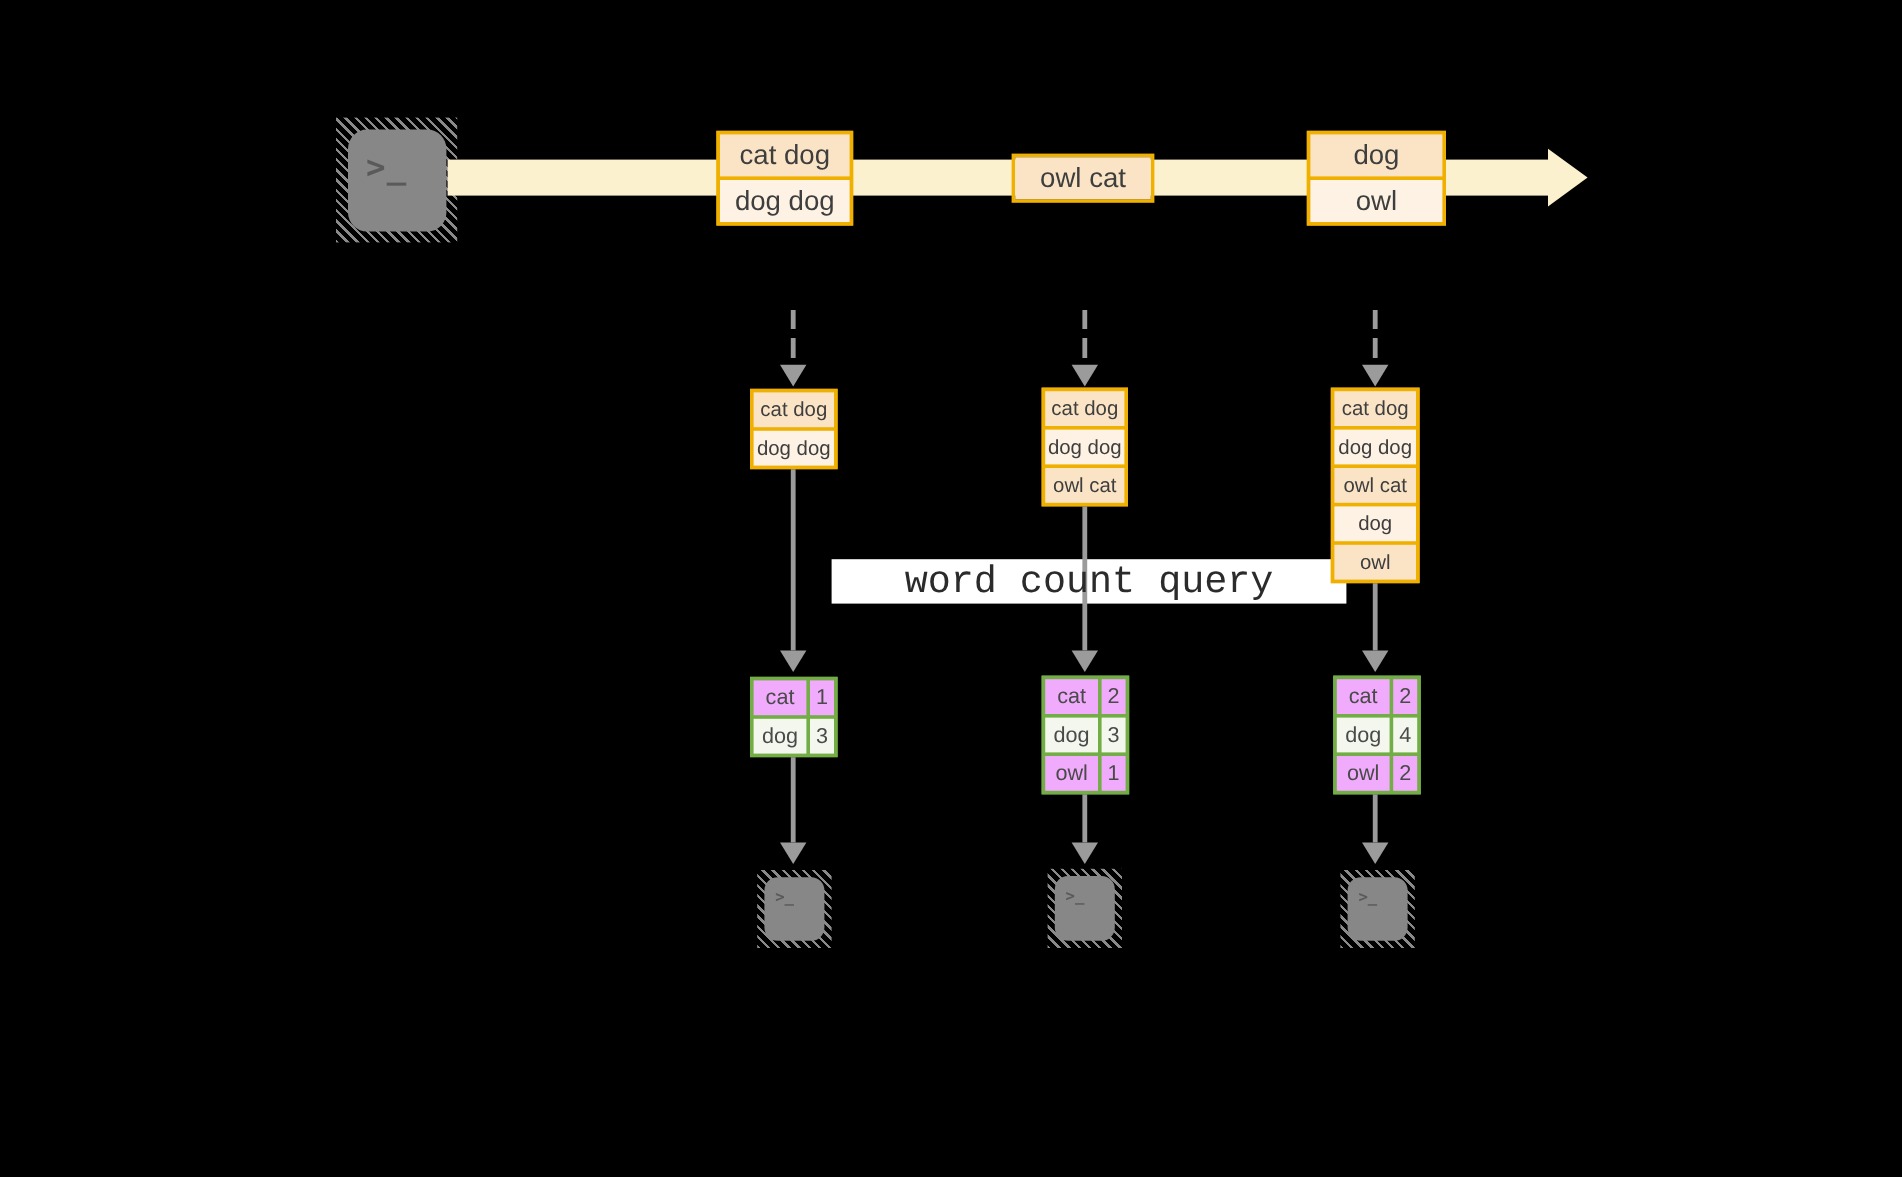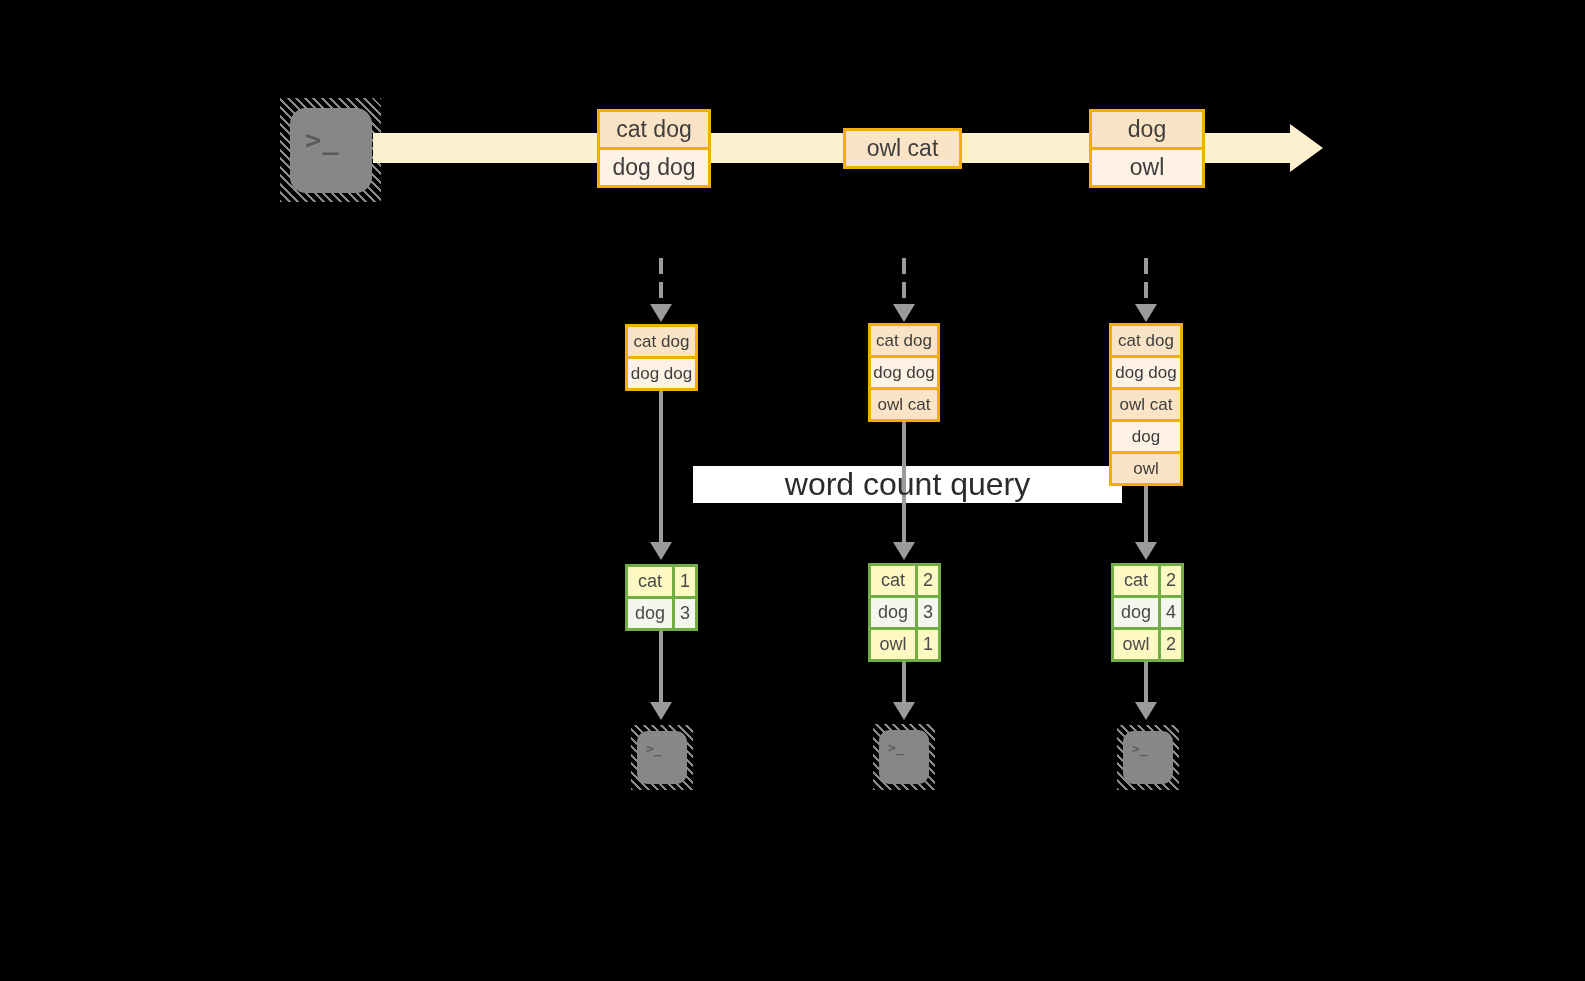--- a/index.html
+++ b/index.html
@@ -19,21 +19,21 @@
   .obox > .orow:nth-child(even){background:#FDF2E3;}
   .obox.big .orow{height:35px;font-size:23px;}
   .obox.small .orow{height:29px;font-size:17px;}
 
   
   .gtable{position:absolute;display:grid;grid-template-columns:44px 20px;gap:3px;
           grid-auto-rows:29px;background:#73AD45;border:3px solid #73AD45;
           box-sizing:border-box;z-index:2;}
   .gtable .cell{display:flex;align-items:center;justify-content:center;
                 font-size:18px;color:#4A4A4A;}
-  .gtable .dark{background:#fef9c3;}
+  .gtable .dark{background:#f0abfc;}
   .gtable .light{background:#F3F7EE;}
 
   
   .vline{position:absolute;width:4px;background:#9B9B9B;z-index:2;}
   .vdash{position:absolute;width:4px;z-index:2;
          background:repeating-linear-gradient(to bottom,#9B9B9B 0 16px,transparent 16px 24px);}
   .vhead{position:absolute;width:0;height:0;border-left:11px solid transparent;
          border-right:11px solid transparent;border-top:18px solid #9B9B9B;z-index:2;}
 
   
@@ -103,21 +103,21 @@
 
   <div class="qband" style="left:693px;top:466px;width:429px;height:37px;"></div>
 
   <div class="vline" style="left:659px;top:391px;height:151px;"></div>
   <div class="vhead" style="left:650px;top:542px;"></div>
   <div class="vline" style="left:902px;top:422px;height:120px;"></div>
   <div class="vhead" style="left:893px;top:542px;"></div>
   <div class="vline" style="left:1144px;top:486px;height:56px;"></div>
   <div class="vhead" style="left:1135px;top:542px;"></div>
 
-  <div class="qtext" style="left:693px;top:466px;width:429px;height:37px;">word count query</div>
+  <div class="qtext" style="left:693px;top:466px;width:429px;height:37px;font-family:Liberation Mono, monospace;">word count query</div>
 
   <div class="gtable" style="left:625px;top:564px;">
     <div class="cell dark">cat</div>
     <div class="cell dark">1</div>
     <div class="cell light">dog</div>
     <div class="cell light">3</div>
   </div>
   <div class="gtable" style="left:868px;top:563px;">
     <div class="cell dark">cat</div>
     <div class="cell dark">2</div>

